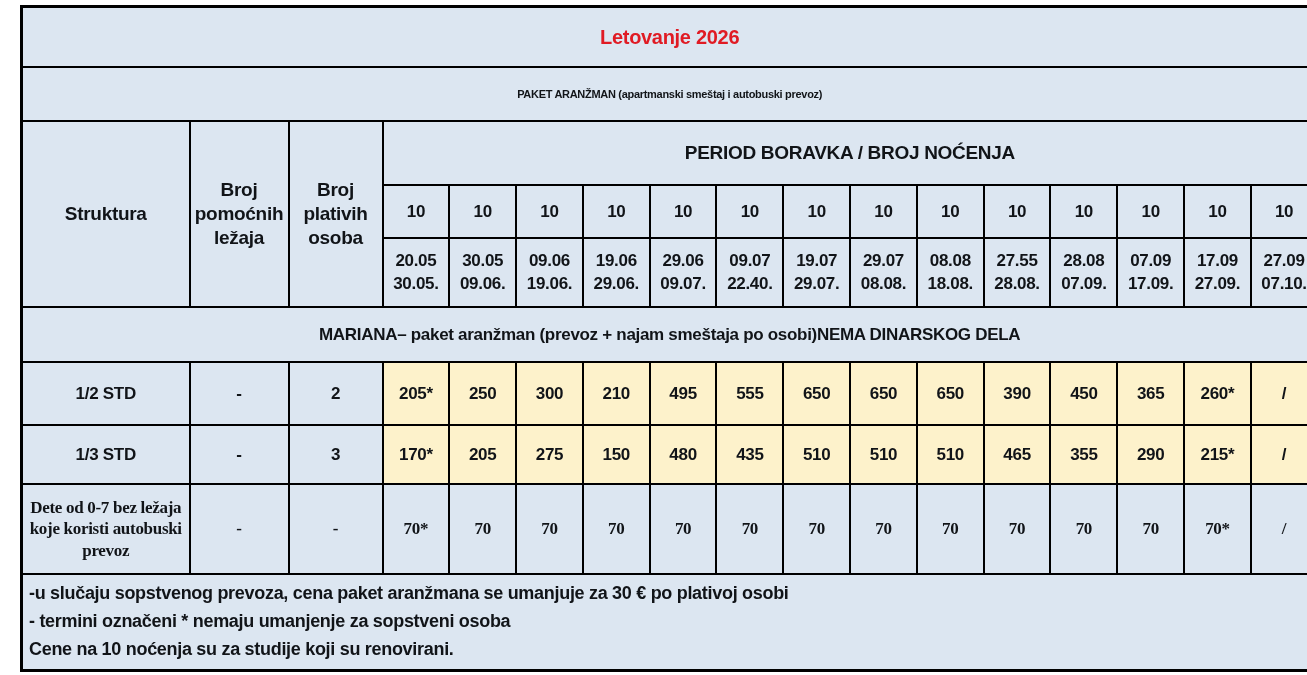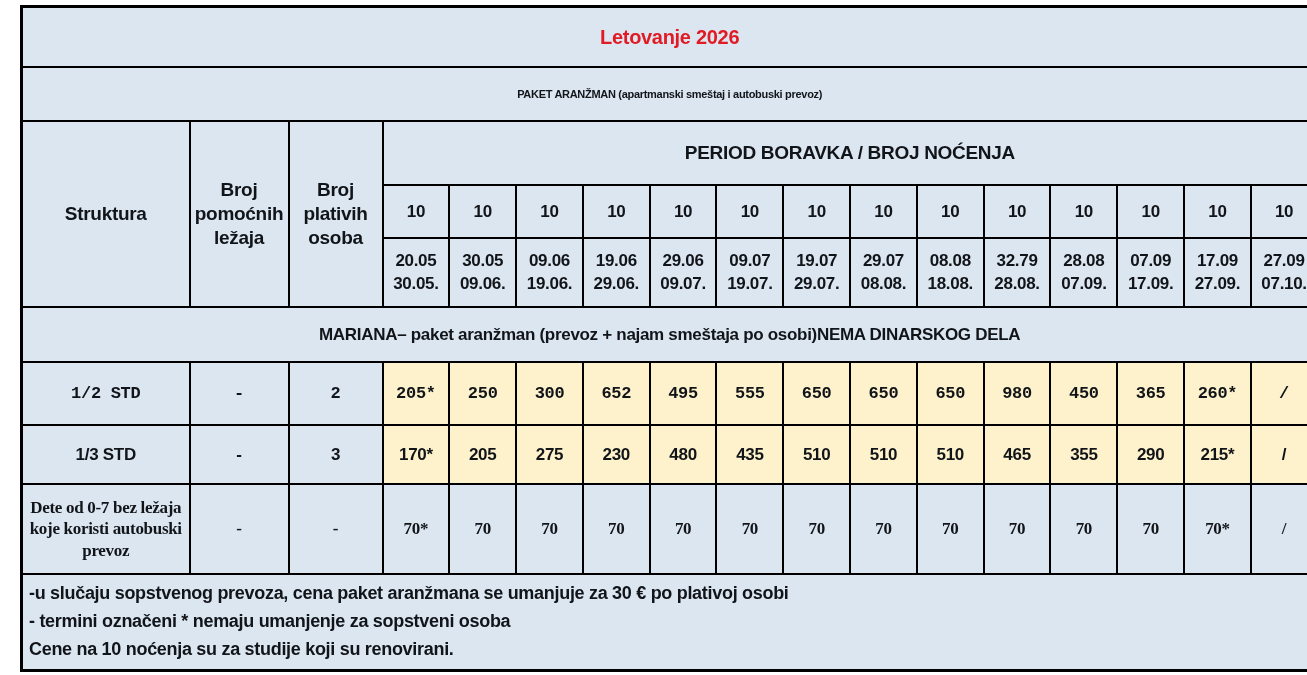--- a/index.html
+++ b/index.html
@@ -24,21 +24,21 @@
     padding:0 2px; overflow:hidden;
     font-size:17px; letter-spacing:-0.3px;
   }
   table{border:3px solid var(--border);}
   .r-title   td{height:58px; font-size:20px;}
   .r-sub     td{height:52px; font-size:11px;}
   .r-period  td{height:62px; font-size:19px;}
   .r-nights  td{height:51px;border-radius:21px;}
   .r-dates   td{height:67px; line-height:1.35; padding:0;}
   .r-sect    td{height:53px;}
-  .r-p0      td{height:61px;font-family:Liberation Mono, monospace;}
+  .r-p0      td{height:61px;}
   .r-p1      td{height:57px;}
   .r-p2      td{height:88px;font-family:Liberation Serif, serif;}
   .r-notes   td{height:86px;}
   .title-text{color:var(--red);}
   .hl{background:var(--hl);}
   .notes-cell{text-align:left; padding:4px 6px; font-size:18px; line-height:1.55;}
   .struct{line-height:1.25;}
 </style>
 </head>
 <body>
@@ -103,36 +103,36 @@
           <td>
             <div>19.06</div>
             <div>29.06.</div>
           </td>
           <td>
             <div>29.06</div>
             <div>09.07.</div>
           </td>
           <td>
             <div>09.07</div>
-            <div>19.07.</div>
+            <div>22.40.</div>
           </td>
           <td>
             <div>19.07</div>
             <div>29.07.</div>
           </td>
           <td>
             <div>29.07</div>
             <div>08.08.</div>
           </td>
           <td>
             <div>08.08</div>
             <div>18.08.</div>
           </td>
           <td>
-            <div>32.79</div>
+            <div>27.55</div>
             <div>28.08.</div>
           </td>
           <td>
             <div>28.08</div>
             <div>07.09.</div>
           </td>
           <td>
             <div>07.09</div>
             <div>17.09.</div>
           </td>
@@ -150,41 +150,41 @@
     <td colspan="17">MARIANA– paket aranžman (prevoz + najam smeštaja po osobi)NEMA DINARSKOG DELA</td>
   </tr>
 
   <tr class="r-p0">
     <td class="struct">1/2 STD</td>
     <td>-</td>
     <td>2</td>
   <td class="hl">205*</td>
           <td class="hl">250</td>
           <td class="hl">300</td>
-          <td class="hl">652</td>
+          <td class="hl">210</td>
           <td class="hl">495</td>
           <td class="hl">555</td>
           <td class="hl">650</td>
           <td class="hl">650</td>
           <td class="hl">650</td>
-          <td class="hl">980</td>
+          <td class="hl">390</td>
           <td class="hl">450</td>
           <td class="hl">365</td>
           <td class="hl">260*</td>
           <td class="hl">/</td>
         </tr>
 
   <tr class="r-p1">
     <td class="struct">1/3 STD</td>
     <td>-</td>
     <td>3</td>
   <td class="hl">170*</td>
           <td class="hl">205</td>
           <td class="hl">275</td>
-          <td class="hl">230</td>
+          <td class="hl">150</td>
           <td class="hl">480</td>
           <td class="hl">435</td>
           <td class="hl">510</td>
           <td class="hl">510</td>
           <td class="hl">510</td>
           <td class="hl">465</td>
           <td class="hl">355</td>
           <td class="hl">290</td>
           <td class="hl">215*</td>
           <td class="hl">/</td>

